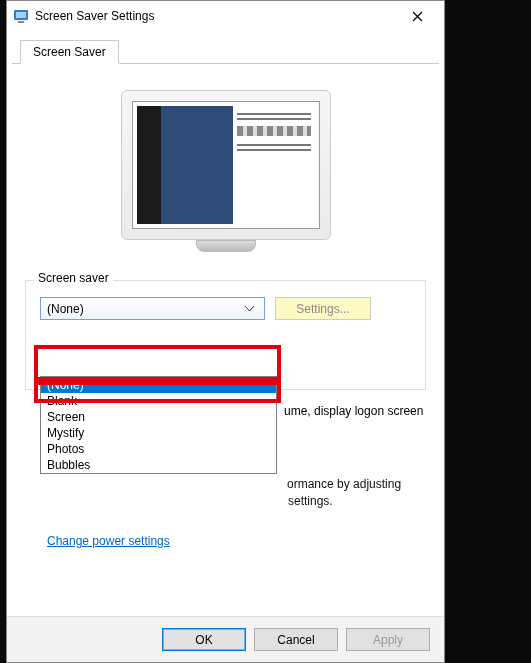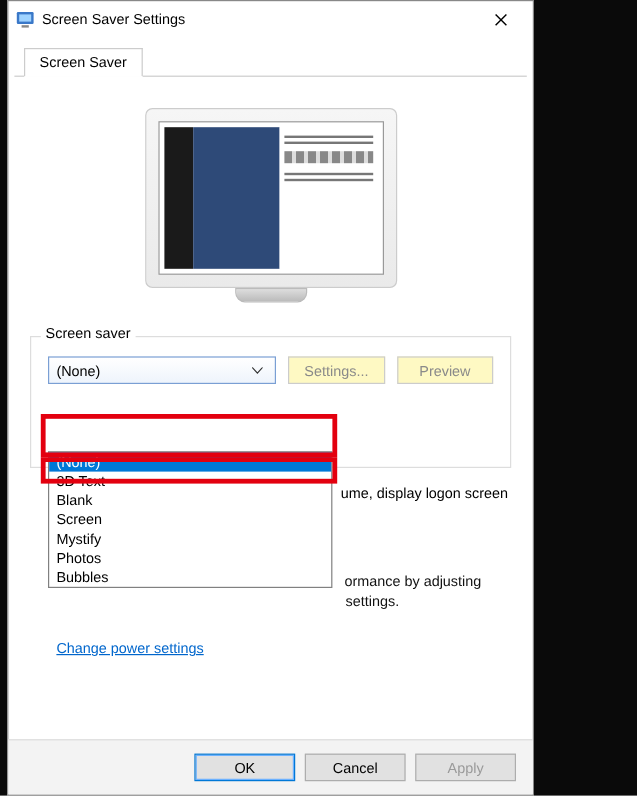--- a/index.html
+++ b/index.html
@@ -96,36 +96,34 @@
       <div class="row">
         <div class="dropdown">
           <span>(None)</span>
           <span class="dd-btn">
             <svg width="9" height="6" viewBox="0 0 9 6">
                 <path d="M0 0 L4.5 5 L9 0" fill="none" stroke="#333" stroke-width="1"></path>
               </svg>
           </span>
         </div>
         <div class="ghost-btn">Settings...</div>
-        <div class="ghost-btn">Preview</div>
       </div>
     </div>
   </div>
 
   <span class="frag frag1">ume, display logon screen</span>
   <span class="hint hint1">ormance by adjusting</span>
   <span class="hint hint2"> settings.</span>
 
   <div class="linkwrap">
     <a class="link">Change power settings</a>
   </div>
 
   <div class="listbox">
     <div class="opt sel">(None)</div>
-    <div class="opt">3D Text</div>
     <div class="opt">Blank</div>
     <div class="opt">Screen</div>
     <div class="opt">Mystify</div>
     <div class="opt">Photos</div>
     <div class="opt">Bubbles</div>
   </div>
 
   <div class="red-hl hl1"></div>
   <div class="red-hl hl2"></div>
 

